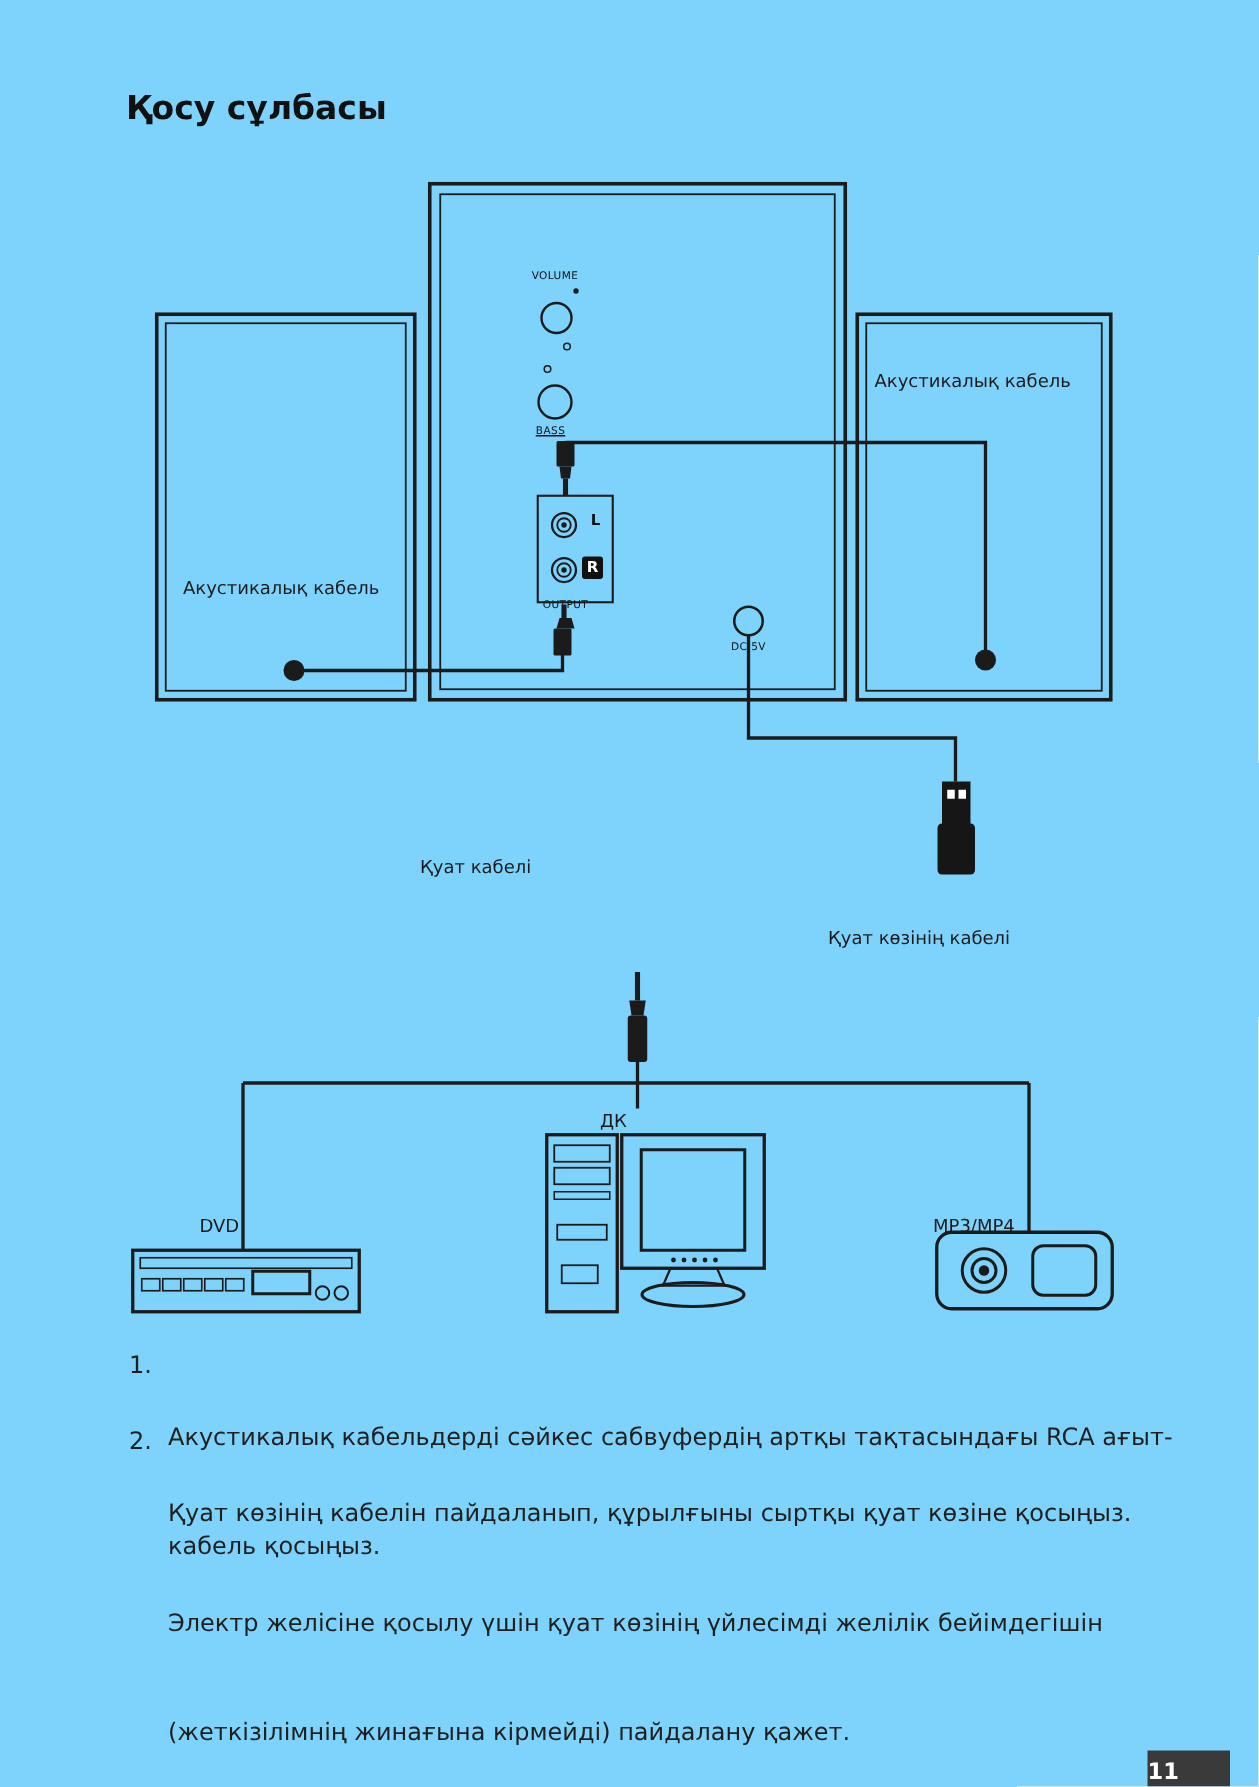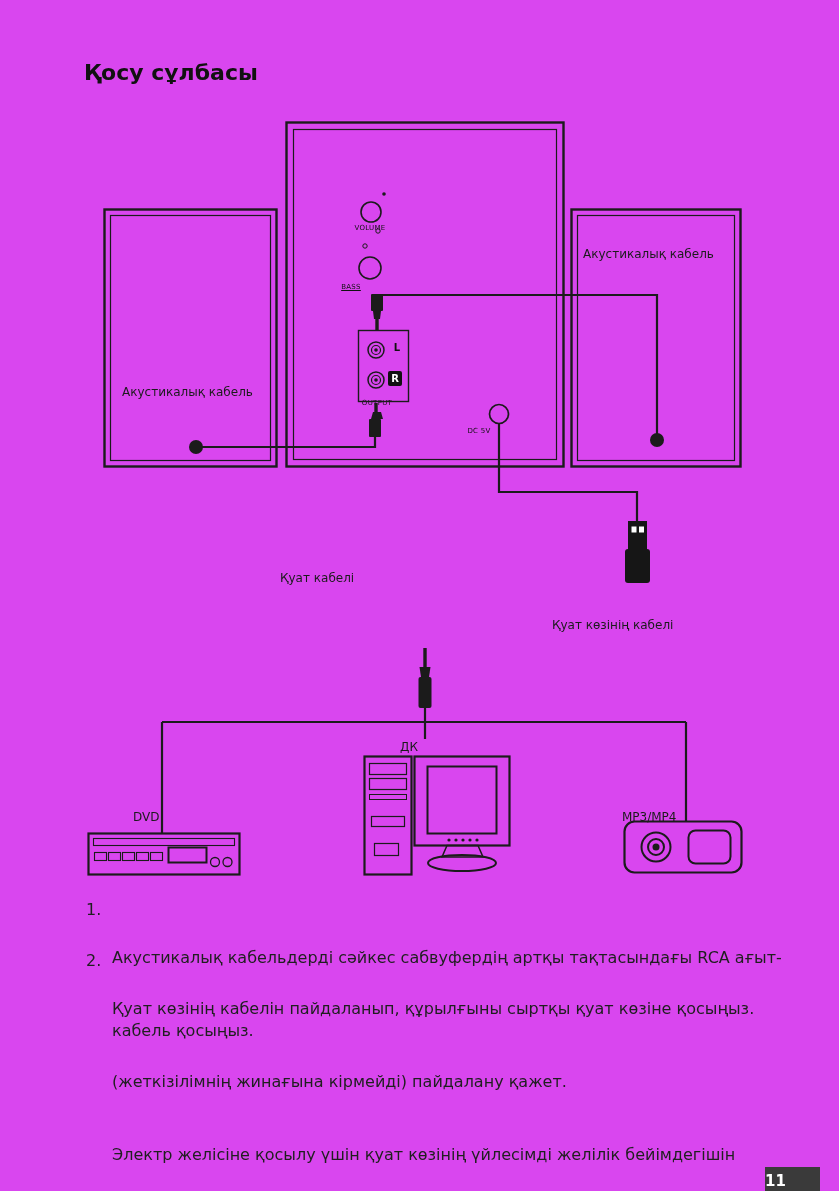--- a/index.html
+++ b/index.html
@@ -1,18 +1,18 @@
 <!DOCTYPE html>
 <html><head>
 <meta charset="utf-8">
 <style>
   * { box-sizing: border-box; }
   html,body { margin:0; padding:0; background:#ffffff; }
   .page {
-    position:relative; width:839px; height:1191px; background:#d946ef;
+    position:relative; width:839px; height:1191px; background:#7dd3fc;
     font-family:"DejaVu Sans","Liberation Sans",sans-serif; color:#1b1b1b;
     overflow:hidden;
   }
   .title {
     position:absolute; left:84px; top:60px; margin:0;
     font-size:22px; font-weight:bold; color:#111;
     z-index:1; white-space:nowrap;
   }
   svg.diagram { position:absolute; left:0; top:0; z-index:2; pointer-events:none; }
   .dlabel {
@@ -180,26 +180,26 @@
 
     <g>
       <rect x="624.5" y="821.5" width="117" height="51" rx="10" stroke-width="2.2"></rect>
       <circle cx="656" cy="847" r="14.5" stroke-width="2"></circle>
       <circle cx="656" cy="847" r="8" stroke-width="2"></circle>
       <circle cx="656" cy="847" r="3.5" fill="#1b1b1b" stroke="none"></circle>
       <rect x="688.5" y="830.5" width="42" height="33" rx="7" stroke-width="2"></rect>
     </g>
   </svg>
 
-  <span class="tiny" style="left:345px; top:180px; width:50px;margin-top:44px;">VOLUME</span>
-  <span class="tiny" style="left:326px; top:283px; width:50px;text-decoration:underline;">BASS</span>
+  <span class="tiny" style="left:345px; top:180px; width:50px;">VOLUME</span>
+  <span class="tiny" style="left:342px; top:283px; width:50px;text-decoration:underline;">BASS</span>
   <span class="jack-l">L</span>
   <span class="jack-r">R</span>
   <span class="tiny" style="left:352px; top:399px; width:50px;">OUTPUT</span>
-  <span class="tiny" style="left:458px; top:427px; width:42px;">DC 5V</span>
+  <span class="tiny" style="left:478px; top:427px; width:42px;">DC 5V</span>
 
   <div class="dlabel" style="left:122px; top:380px; width:150px;">Акустикалық кабель</div>
   <div class="dlabel" style="left:583px; top:242px; width:150px;">Акустикалық кабель</div>
   <div class="dlabel" style="left:280px; top:566px; width:150px;">Қуат кабелі</div>
   <div class="dlabel" style="left:552px; top:593px; width:170px;margin-top:20px;">Қуат көзінің кабелі</div>
 
   <div class="dlabel" style="left:133px; top:805px; width:60px;">DVD</div>
   <div class="dlabel" style="left:400px; top:735px; width:50px;">ДК</div>
   <div class="dlabel" style="left:622px; top:805px; width:120px;">MP3/MP4</div>
 
@@ -208,20 +208,20 @@
     <div>
       <div class="iline">Акустикалық кабельдерді сәйкес сабвуфердің артқы тақтасындағы RCA ағыт-</div>
       <div class="iline">кабель қосыңыз.</div>
     </div>
   </div>
 
   <div class="instr" style="top:948px;">
     <div class="inum">2.</div>
     <div>
       <div class="iline">Қуат көзінің кабелін пайдаланып, құрылғыны сыртқы қуат көзіне қосыңыз.</div>
+      <div class="iline">Электр желісіне қосылу үшін қуат көзінің үйлесімді желілік бейімдегішін</div>
       <div class="iline">(жеткізілімнің жинағына кірмейді) пайдалану қажет.</div>
-      <div class="iline">Электр желісіне қосылу үшін қуат көзінің үйлесімді желілік бейімдегішін</div>
     </div>
   </div>
 
   <div class="pagenum">11</div>
 
 </div>
 
 </body></html>

